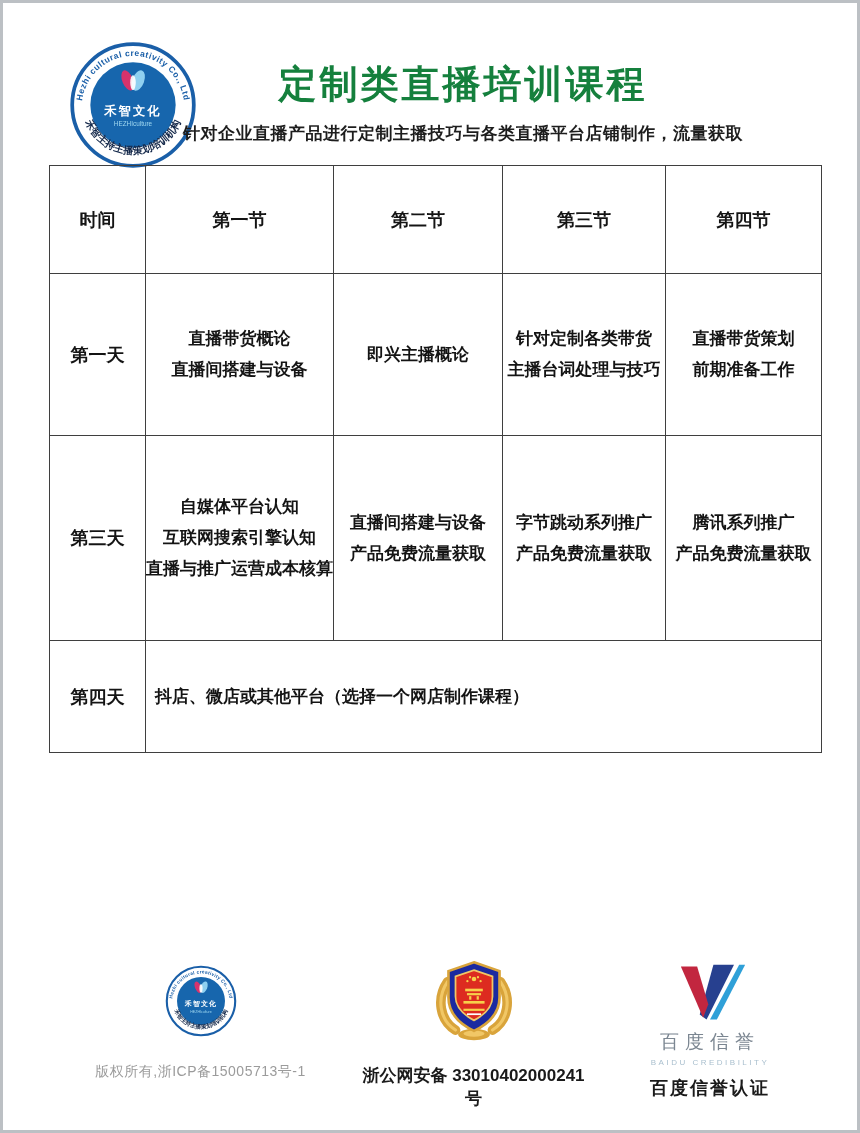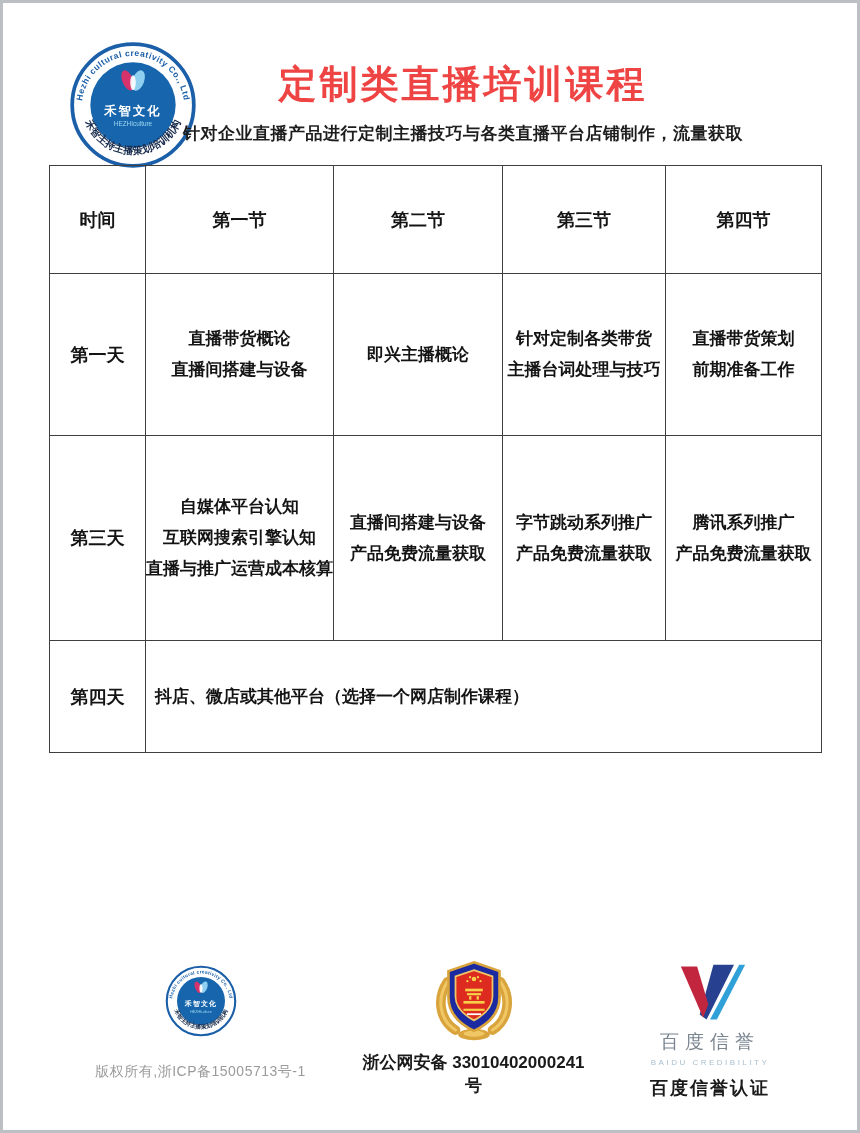--- a/index.html
+++ b/index.html
@@ -18,21 +18,21 @@
   
   .logo-main {
     position: absolute; left: 66px; top: 38px;
     width: 128px; height: 128px;
   }
   .title-block {
     position: absolute; left: 180px; top: 56px; width: 560px;
     text-align: center;
   }
   .title-block h1 {
-    font-size: 38px; font-weight: 900; color: #ef4444;
+    font-size: 38px; font-weight: 900; color: #15803d;
     letter-spacing: 3px; margin-bottom: 12px;
   }
   .title-block .subtitle {
     font-size: 17px; font-weight: bold; color: #1d1d1d;
     letter-spacing: 0.5px;
   }
   
   .course-table {
     position: absolute; left: 46px; top: 162px;
     border-collapse: collapse; table-layout: fixed; width: 772px;
@@ -60,21 +60,21 @@
   .footer-left .logo-small { width: 72px; height: 72px; }
   .footer-left .icp-text {
     margin-top: 22px; font-size: 14px; color: #9b9b9b; letter-spacing: 0.5px;
   }
   .footer-center {
     position: absolute; left: 358px; top: 954px; width: 225px;
     text-align: center;
   }
   .footer-center .badge { width: 88px; height: 88px; }
   .footer-center .police-text {
-    margin-top: 2px; font-size: 17px; font-weight: bold; color: #1a1a1a;
+    margin-top: 15px; font-size: 17px; font-weight: bold; color: #1a1a1a;
   }
   .footer-right {
     position: absolute; left: 612px; top: 960px; width: 190px;
     text-align: center;
   }
   .footer-right .baidu-v { width: 96px; height: 60px; }
   .footer-right .brand-cn {
     font-size: 19px; color: #7b8691; letter-spacing: 6px; margin-top: 2px;
   }
   .footer-right .brand-en {

